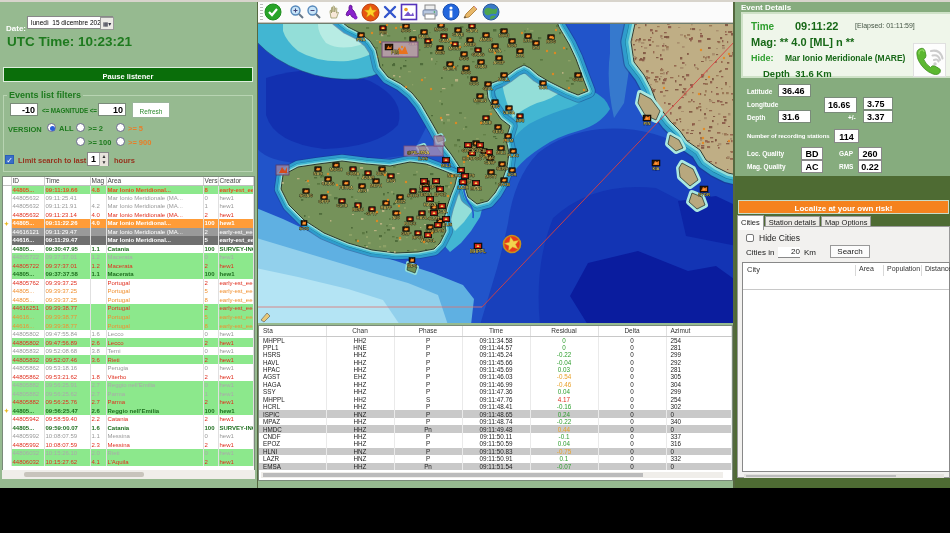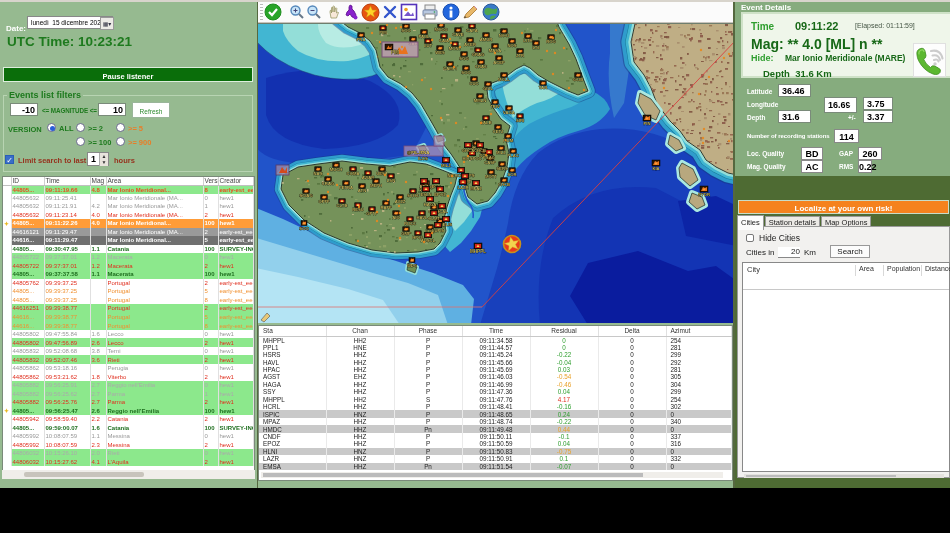--- a/index.html
+++ b/index.html
@@ -2287,21 +2287,21 @@
           <div style="position:absolute;left:2px;top:1px;width:380px;height:4px;background:#BBB;"></div>
         </div>
       </div>
   </div>
   <div id="right">
     <div class="abs" style="left:6px;top:3px;font-size:8px;font-weight:bold;color:#fff;">Event Details</div>
     <div class="abs" style="left:6px;top:12px;width:211px;height:66px;background:#EFF6EA;border:2px solid #CFE2C8;">
       <span class="abs" style="left:8px;top:7px;font-size:10px;font-weight:bold;color:#2E9E2E;">Time</span>
       <span class="abs" style="left:52px;top:6px;font-size:11px;font-weight:bold;color:#176817;">09:11:22</span>
       <span class="abs" style="left:112px;top:8px;font-size:7px;color:#445544;">[Elapsed: 01:11:59]</span>
-      <span class="abs" style="left:8px;top:22px;font-size:14px;font-weight:bold;color:#176817;">Mag: ** 4.0 [ML] n **</span>
+      <span class="abs" style="left:8px;top:22px;font-size:11px;font-weight:bold;color:#176817;">Mag: ** 4.0 [ML] n **</span>
       <span class="abs" style="left:8px;top:39px;font-size:9px;font-weight:bold;color:#2E9E2E;">Hide:</span>
       <span class="abs" style="left:42px;top:39px;font-size:8.5px;font-weight:bold;color:#176817;white-space:nowrap;">Mar Ionio Meridionale (MARE)</span>
       <span class="abs" style="left:8px;top:54px;font-size:9.5px;font-weight:bold;color:#176817;margin-left:12px;">Depth&nbsp;&nbsp;31.6 Km</span>
     </div>
     <div class="abs" style="left:178px;top:43px;width:33px;height:34px;background:#FDFDFD;border:1px solid #E0E0E0;">
       <svg width="31" height="32" viewBox="0 0 31 32">
         <path d="M20 16 Q23.5 14.5 24.5 17.5 M18.5 11.5 Q24.5 10 26 16 M17 7 Q26.5 5 28.5 14.5" fill="none" stroke="#CCCCCC" stroke-width="2.1" stroke-linecap="round"></path>
         <circle cx="21" cy="20" r="1.7" fill="#CCCCCC"></circle>
         <path d="M3 11 Q2 6 6.5 4.5 Q10 3.5 11 7 L12 11.5 Q12.2 14 9.5 15 Q11.5 20 16.5 23.5 Q18 21 20.5 22 L24.5 24 Q27.5 25.5 26 28.5 Q24 31.5 19 30 Q9.5 26.5 4.5 16.5 Q3.2 13.5 3 11Z" fill="#5CB830" stroke="#3E8E1E" stroke-width="0.8"></path>
         <path d="M5 10 Q4.5 7 7.5 6 Q9.5 5.5 10 7.5" fill="none" stroke="#8ED860" stroke-width="1.2" stroke-linecap="round"></path>
@@ -2319,21 +2319,21 @@
     <input class="abs inpt" style="left: 128px; top: 110px; width: 30px; height: 13px; text-align: left; padding-left: 3px;" value="3.37">
     <div class="abs lbl-w" style="left:12px;top:133px;font-size:6px;letter-spacing:-0.05px;">Number of recording stations</div>
     <div class="abs" id="nrs" style="left:99px;top:129px;width:25px;height:14px;background:#fff;border:1px solid #888;font-size:9px;font-weight:bold;text-align:center;padding-top:2px;">114</div>
     <div class="abs lbl-w" style="left:12px;top:150px;">Loc. Quality</div>
     <div class="abs" style="left:66px;top:147px;width:22px;height:13px;background:#fff;border:1px solid #888;font-size:9px;font-weight:bold;text-align:center;padding-top:1px;">BD</div>
     <div class="abs lbl-w" style="left:104px;top:150px;">GAP</div>
     <div class="abs" style="left:123px;top:147px;width:24px;height:13px;background:#fff;border:1px solid #888;font-size:9px;font-weight:bold;text-align:center;padding-top:1px;">260</div>
     <div class="abs lbl-w" style="left:12px;top:163px;">Mag. Quality</div>
     <div class="abs" style="left:66px;top:160px;width:22px;height:13px;background:#fff;border:1px solid #888;font-size:9px;font-weight:bold;text-align:center;padding-top:1px;">AC</div>
     <div class="abs lbl-w" style="left:104px;top:163px;">RMS</div>
-    <div class="abs" style="left:123px;top:160px;width:14px;height:13px;background:#fff;border:1px solid #888;font-size:9px;font-weight:bold;text-align:center;padding-top:1px;">0.22</div>
+    <div class="abs" style="left:123px;top:160px;width:24px;height:13px;background:#fff;border:1px solid #888;font-size:9px;font-weight:bold;text-align:center;padding-top:1px;">0.22</div>
     <div class="abs" style="left:0;top:176px;width:217px;height:312px;background:#4E6B33;"></div>
     <div class="abs" style="left:3px;top:200px;width:211px;height:14px;background:#F5821E;border:1px solid #C8DCC8;color:#fff;font-weight:bold;font-size:8px;text-align:center;padding-top:3px;">Localize at your own risk!</div>
     <div class="abs" style="left:2px;top:215px;font-size:7.5px;color:#222;">
       <span style="display:inline-block;background:#FCFCFC;border:1px solid #999;border-bottom:none;padding:2px 3px 3px;position:relative;z-index:3;">Cities</span><span style="display:inline-block;background:#ECEAE6;border:1px solid #999;padding:1px 3px 2px;margin-left:1px;">Station details</span><span style="display:inline-block;background:#ECEAE6;border:1px solid #999;padding:1px 3px 2px;margin-left:1px;">Map Options</span>
     </div>
     <div class="abs" style="left:2px;top:226px;width:213px;height:252px;background:#F2F1EF;border:1px solid #999;">
       <div class="abs" style="left:8px;top:7px;width:8px;height:8px;background:#fff;border:1px solid #777;border-radius:2px;"></div>
       <div class="abs" style="left:21px;top:6px;font-size:8.5px;color:#222;">Hide Cities</div>
       <div class="abs" style="left:8px;top:21px;font-size:8px;color:#222;">Cities in</div>
       <div class="abs" style="left:40px;top:20px;width:22px;height:11px;background:#fff;border-bottom:1px solid #888;font-size:8px;text-align:right;color:#222;">20</div>

